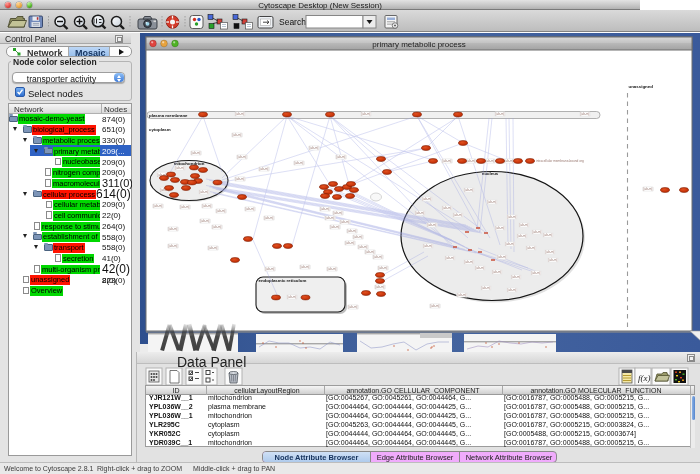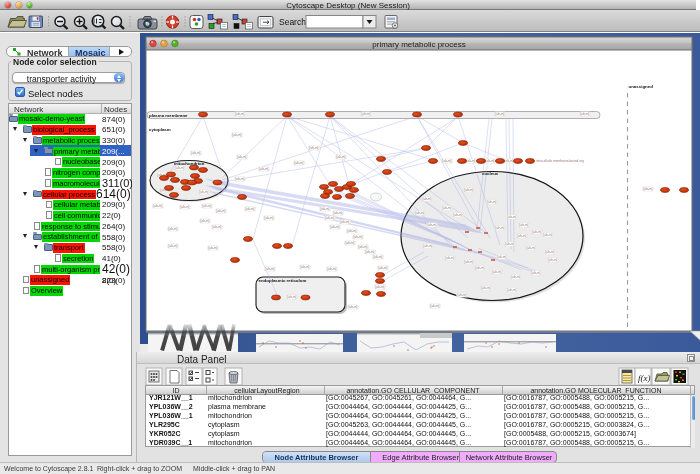--- a/index.html
+++ b/index.html
@@ -1,28 +1,28 @@
 <!DOCTYPE html>
 <html><head><meta charset="utf-8">
 <style>
 * { margin:0; padding:0; box-sizing:border-box; }
 html,body { width:700px; height:474px; overflow:hidden; font-family:"Liberation Sans", sans-serif; }
 .abs { position:absolute; }
-#titlebar { position:absolute; left:0; top:0; width:696px; height:10px;
+#titlebar { position:absolute; left:0; top:0; width:640px; height:10px;
   background:linear-gradient(#e3e3e3,#c9c9c9 55%,#b2b2b2); border-bottom:1px solid #7a7a7a; }
 #titlebar .t { position:absolute; left:0; right:0; top:0.5px; text-align:center; font-size:8px; color:#1a1a1a; }
 .light { position:absolute; top:2px; width:5.8px; height:5.8px; border-radius:50%; box-shadow:inset 0 0.5px 0.8px rgba(255,255,255,.6), 0 0 0 0.5px rgba(0,0,0,.3); }
 #toolbar { position:absolute; left:0; top:10px; width:700px; height:22px;
   background:linear-gradient(#dadada,#bdbdbd); border-bottom:1px solid #838383; }
 #cpanel { position:absolute; left:0; top:33px; width:140px; height:429px; background:#e4e4e4; }
 #cphead { position:absolute; left:0; top:0; width:131px; height:11px; background:linear-gradient(#e6e6e6,#cecece); border-bottom:1px solid #a8a8a8; }
 #cphead span { position:absolute; left:5px; top:1px; font-size:8.5px; color:#222; }
 #dpanel { position:absolute; left:136px; top:352px; width:564px; height:110px; background:#e2e2e2; border-left:1px solid #b8b8b8;}
 #dphead { position:absolute; left:0; top:0; width:564px; height:12px; background:linear-gradient(#ededed,#d6d6d6); border-bottom:1px solid #bdbdbd; }
-#dphead span { position:absolute; left:8px; top:1.5px; font-size:10px; color:#222;padding-left:32px; }
+#dphead span { position:absolute; left:8px; top:1.5px; font-size:14px; color:#222;padding-left:32px; }
 .floaticon { position:absolute; width:8px; height:8px; border:1px solid #8a8a8a; background:#f0f0f0; }
 .floaticon:before { content:""; position:absolute; left:1px; top:1px; width:3px; height:3px; border:1px solid #8a8a8a; }
 #tabs { position:absolute; left:6px; top:12.5px; width:126px; height:11.5px; background:#fcfcfc; border:1px solid #9a9a9a; border-radius:5px; overflow:hidden; }
 #table { position:absolute; left:8px; top:33px; width:550px; height:62px; background:#fff; border:1px solid #9c9c9c; }
 .tr { position:absolute; left:0; width:100%; height:8.9px; }
 .tr span { position:absolute; top:0; font-size:7px; line-height:8.9px; color:#111; white-space:nowrap; }
 #statusbar { position:absolute; left:0; top:462px; width:700px; height:12px; background:#e9e9e9; border-top:1px solid #bdbdbd; }
 #statusbar span { position:absolute; top:2px; font-size:7px; color:#3a3a3a; }
 </style></head>
 <body>
@@ -500,20 +500,24 @@
     <circle cx="292" cy="314" r="0.8" fill="#c4502a" opacity="0.8"></circle>
 <polyline points="327,316 338,313 348,314 359,308 370,310 381,311 392,309 402,310 413,309" fill="none" stroke="#a08fc0" stroke-width="0.7" opacity="0.8"></polyline>
     <circle cx="352" cy="314" r="0.8" fill="#c4502a" opacity="0.8"></circle>
     <circle cx="359" cy="311" r="0.8" fill="#c4502a" opacity="0.8"></circle>
     <circle cx="346" cy="310" r="0.8" fill="#c4502a" opacity="0.8"></circle>
     <circle cx="406" cy="314" r="0.8" fill="#c4502a" opacity="0.8"></circle>
     <circle cx="379" cy="310" r="0.8" fill="#c4502a" opacity="0.8"></circle>
 </svg>
 
 <div id="cpanel">
+  <div id="cphead">
+      <span>Control Panel</span>
+      <div class="floaticon" style="right:8px;top:1.5px"></div>
+    </div>
   <div id="tabs">
     <div class="abs" style="left:0;top:0;width:62px;height:11.5px;border-right:1px solid #a8a8a8">
       <svg width="10" height="10" viewBox="0 0 10 10" style="position:absolute;left:5px;top:0.8px">
         <rect x="1" y="1" width="3" height="3" fill="#28a428"></rect>
           <rect x="5.5" y="5.5" width="3" height="3" fill="#28a428"></rect>
           <line x1="3" y1="3" x2="6.5" y2="6.5" stroke="#1a7a1a" stroke-width="0.8"></line>
       </svg>
       <span class="abs" style="left:20px;top:1px;font-size:9px;font-weight:bold;color:#333">Network</span>
     </div>
     <div class="abs" style="left:62px;top:0;width:41px;height:11.5px;background:linear-gradient(#bcd6f5,#92bcec);border-right:1px solid #a8a8a8">
@@ -738,21 +742,21 @@
 <div class="tr" style="top:53.5px">
         <span style="left:4px;font-weight:bold">YDR039C__1</span>
         <span style="left:63px">mitochondrion</span>
         <span style="left:181px">[GO:0044464, GO:0044464, GO:0044445, G...</span>
         <span style="left:359px">[GO:0016787, GO:0005488, GO:0005215, G...</span>
       </div>
   </div>
 
   <div class="abs" style="left:125px;top:98.5px;width:295px;height:12px;border:1px solid #8a8a8a;border-radius:4px;background:#f0abfc;overflow:hidden">
     <div class="abs" style="left:0;top:0;width:108px;height:12px;background:linear-gradient(#cfe0f5,#a8c6ea);border-right:1px solid #8a8a8a;text-align:center;font-size:7.5px;line-height:11px;color:#15335e;font-weight:bold">Node Attribute Browser</div>
-    <div class="abs" style="left:108px;top:0;width:89px;height:12px;border-right:1px solid #8a8a8a;text-align:right;font-size:7.5px;line-height:11px;color:#222">Edge Attribute Browser</div>
+    <div class="abs" style="left:108px;top:0;width:89px;height:12px;border-right:1px solid #8a8a8a;text-align:center;font-size:7.5px;line-height:11px;color:#222">Edge Attribute Browser</div>
     <div class="abs" style="left:197px;top:0;width:98px;height:12px;text-align:center;font-size:7.5px;line-height:11px;color:#222">Network Attribute Browser</div>
   </div>
 </div>
 
 <div id="statusbar">
   <span style="left:4px">Welcome to Cytoscape 2.8.1</span>
   <span style="left:97px">Right-click + drag to ZOOM</span>
   <span style="left:193px">Middle-click + drag to PAN</span>
 </div>
 </body></html>

